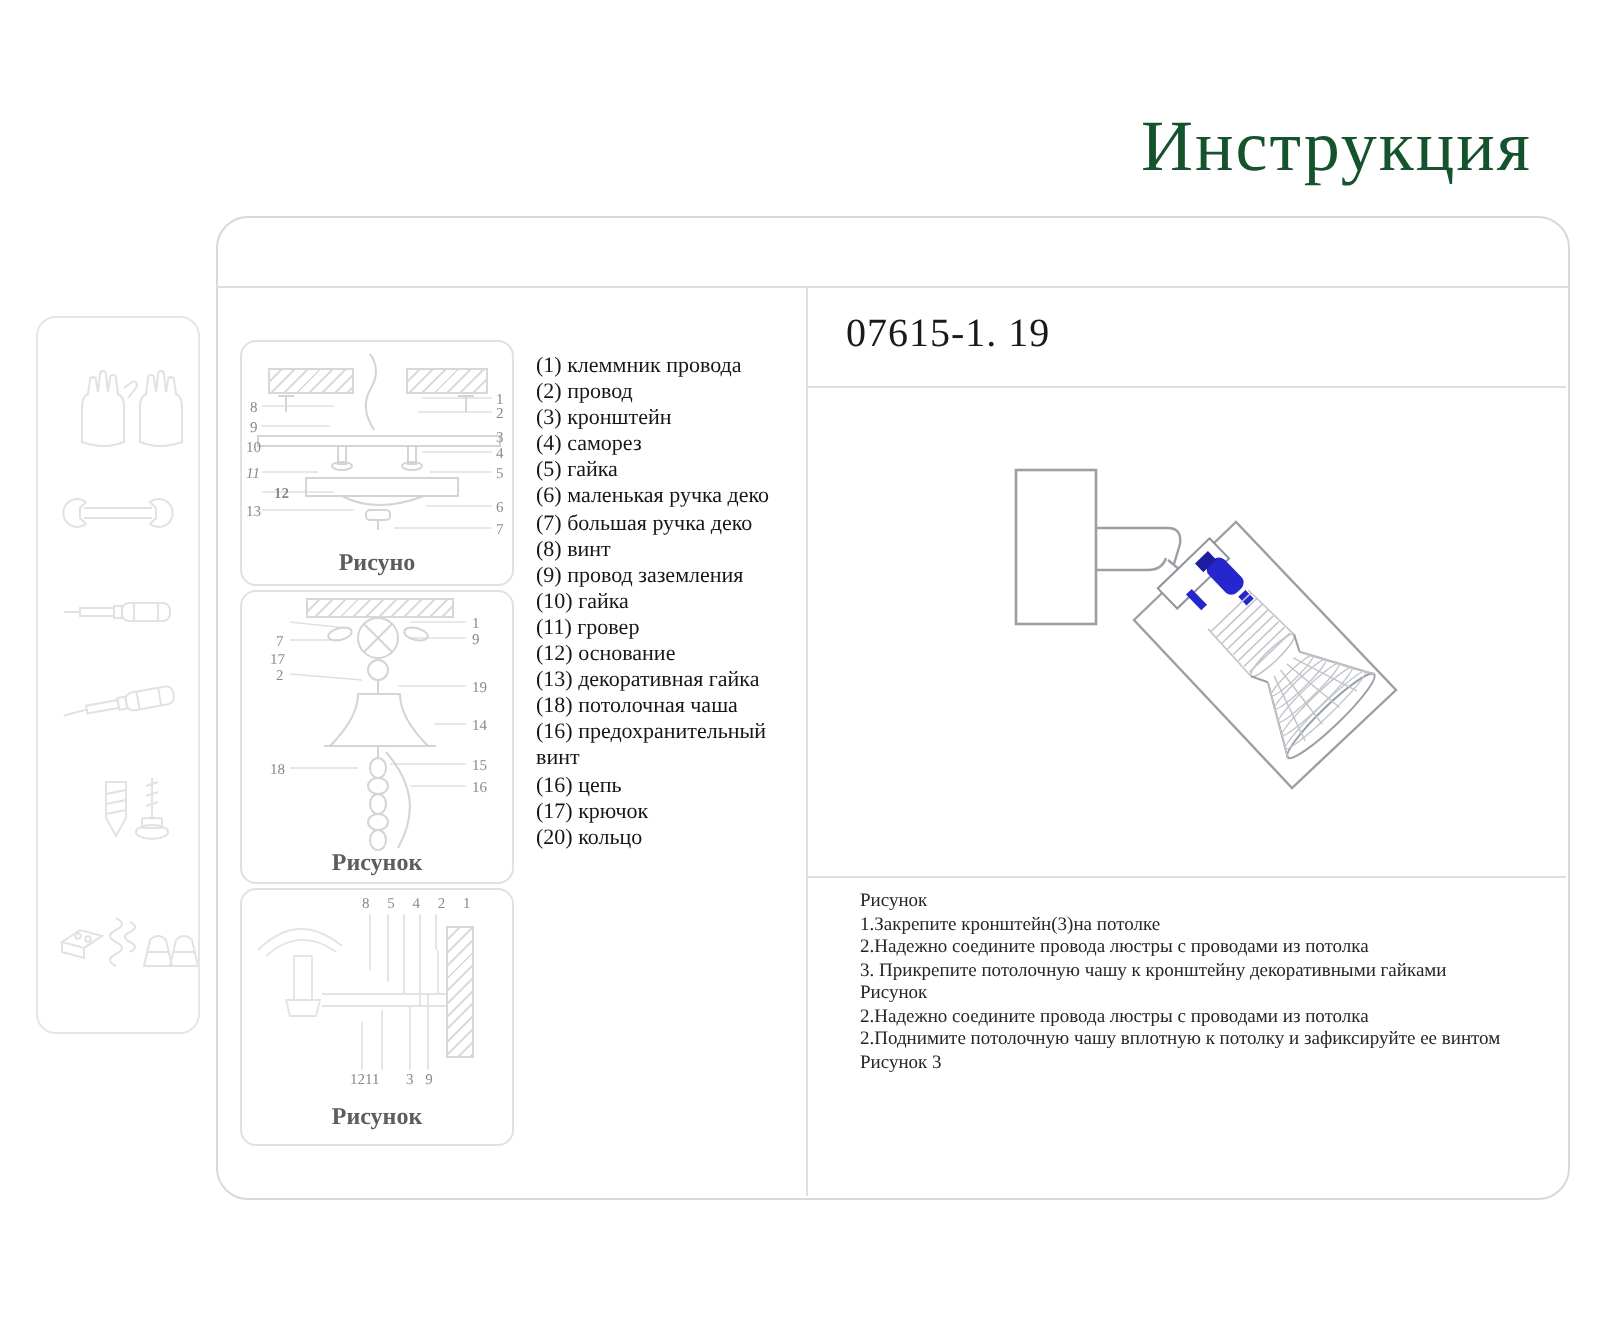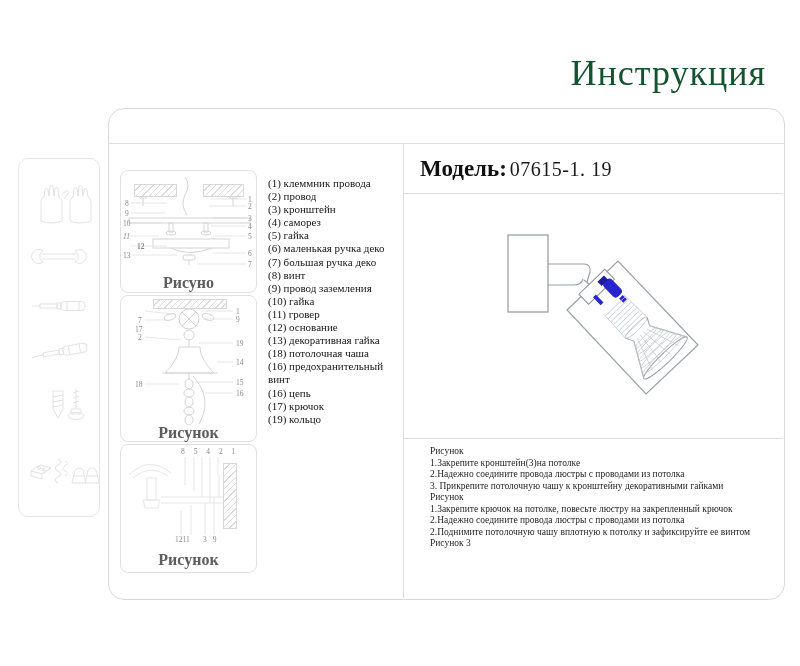--- a/index.html
+++ b/index.html
@@ -27,21 +27,21 @@
     left:18px;top:158px;width:80px;height:357px;
     border:1px solid #e6e6e6;border-radius:10px;background:#fff;
   }
   
   .figbox{
     width:137px;height:123px;box-sizing:border-box;
     border:1px solid #e1e1e1;border-radius:8px;background:#fff;position:absolute;
   }
   .fig-caption{
     position:absolute;left:0;right:0;text-align:center;
-    font-weight:bold;font-size:16px;color:#5d5d5d;
+    font-weight:bold;font-size:12px;color:#5d5d5d;
   }
   .fig-num{
     position:absolute;font-size:7.5px;color:#8a8a8a;line-height:1;
     font-family:"Liberation Serif","DejaVu Serif",serif;
   }
   .hatch{
     position:absolute;border:1px solid #d8d8d8;box-sizing:border-box;
     background:repeating-linear-gradient(135deg,rgba(0,0,0,0) 0 3.5px,#dcdcdc 3.5px 4.5px);
   }
   
@@ -274,25 +274,24 @@
   <div>(8) винт</div>
   <div>(9) провод заземления</div>
   <div>(10) гайка</div>
   <div>(11) гровер</div>
   <div>(12) основание</div>
   <div>(13) декоративная гайка</div>
   <div>(18) потолочная чаша</div>
   <div>(16) предохранительный винт</div>
   <div>(16) цепь</div>
   <div>(17) крючок</div>
-  <div>(19) кольцо</div>
+  <div>(20) кольцо</div>
 </div>
 
 <div class="abs model-row">
-  <span class="model-label">Модель:</span>
   <span class="model-value">07615-1. 19</span>
 </div>
 
 <div class="abs" style="left:500px;top:228px;">
   <svg width="215" height="185" viewBox="0 0 215 185">
 
     <rect x="8" y="7" width="40" height="77" fill="#ffffff" stroke="#9aa0a6" stroke-width="1.3"></rect>
 
     <g stroke="#9aa0a6" fill="none" stroke-width="1.2">
       <path d="M48,36 h36 q7,0 6,8 l-3,10"></path>
@@ -353,17 +352,16 @@
     </g>
   </svg>
 </div>
 
 <div class="abs instructions">
   <div>Рисунок</div>
   <div>1.Закрепите кронштейн(3)на потолке</div>
   <div>2.Надежно соедините провода люстры с проводами из потолка</div>
   <div>3. Прикрепите потолочную чашу к кронштейну декоративными гайками</div>
   <div>Рисунок</div>
-  <div>1.Закрепите крючок на потолке, повесьте люстру на закрепленный крючок</div>
   <div>2.Надежно соедините провода люстры с проводами из потолка</div>
   <div>2.Поднимите потолочную чашу вплотную к потолку и зафиксируйте ее винтом</div>
   <div>Рисунок 3</div>
 </div>
 
 </body></html>

